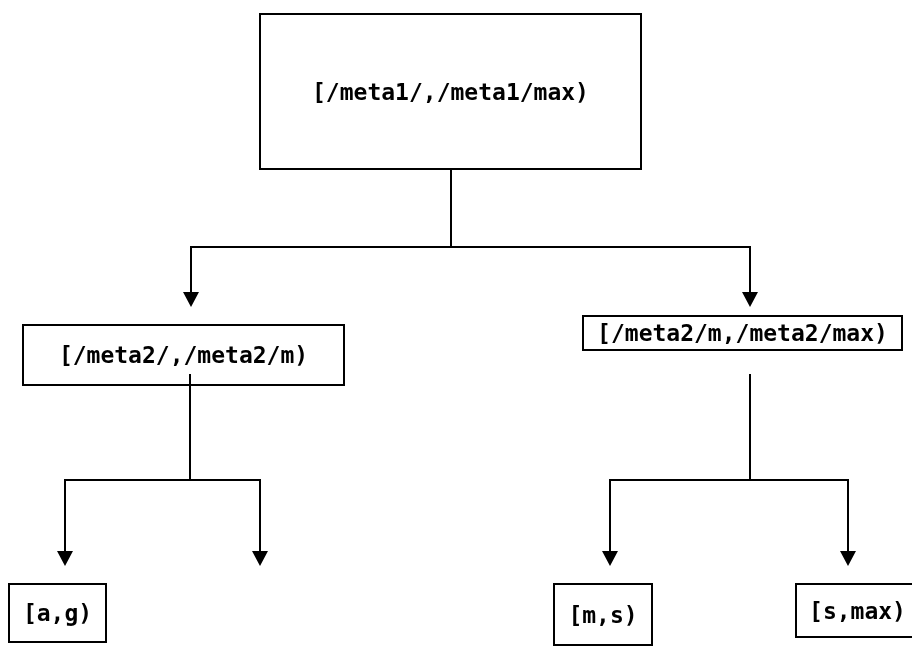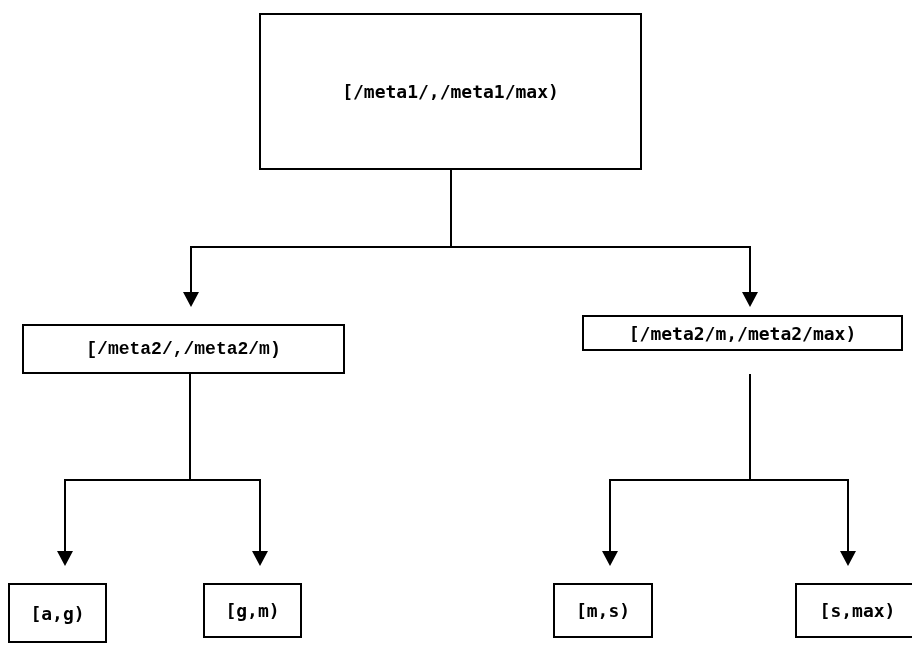--- a/index.html
+++ b/index.html
@@ -17,21 +17,21 @@
   }
   .node {
     position: absolute;
     box-sizing: border-box;
     border: 2px solid #000000;
     background: #ffffff;
     display: flex;
     align-items: center;
     justify-content: center;
     font-weight: bold;
-    font-size: 18px;
+    font-size: 23px;
     color: #000000;
     white-space: nowrap;
   }
   .vline {
     position: absolute;
     width: 2px;
     background: #000000;
   }
   .hline {
     position: absolute;
@@ -47,29 +47,28 @@
     border-top: 15px solid #000000;
   }
 </style>
 </head>
 <body>
 
 <div class="canvas">
 
   <div class="node" style="left:259px; top:13px;  width:383px; height:157px;">[/meta1/,/meta1/max)</div>
 
-  <div class="node" style="left:22px;  top:324px; width:323px; height:50px;font-family:Liberation Mono, monospace;">[/meta2/,/meta2/m)</div>
+  <div class="node" style="left:22px;  top:324px; width:323px; height:62px;">[/meta2/,/meta2/m)</div>
 
   <div class="node" style="left:582px; top:315px; width:321px; height:36px;">[/meta2/m,/meta2/max)</div>
 
   <div class="node" style="left:8px;   top:583px; width:99px;  height:60px;">[a,g)</div>
 
-  <div class="node" style="left:203px; top:583px; width:99px;  height:55px;">[g,m)</div>
 
-  <div class="node" style="left:553px; top:583px; width:100px; height:55px;">[m,s)</div>
+  <div class="node" style="left:553px; top:583px; width:100px; height:63px;">[m,s)</div>
 
   <div class="node" style="left:778px; top:583px; width:125px; height:55px;margin-left:17px;">[s,max)</div>
 
   <div class="vline" style="left:450px; top:170px; height:78px;"></div>
   <div class="hline" style="left:190px; top:246px; width:561px;"></div>
 
   <div class="vline" style="left:190px; top:246px; height:47px;"></div>
   <div class="arrow" style="left:183px; top:292px;"></div>
 
   <div class="vline" style="left:749px; top:246px; height:47px;"></div>

